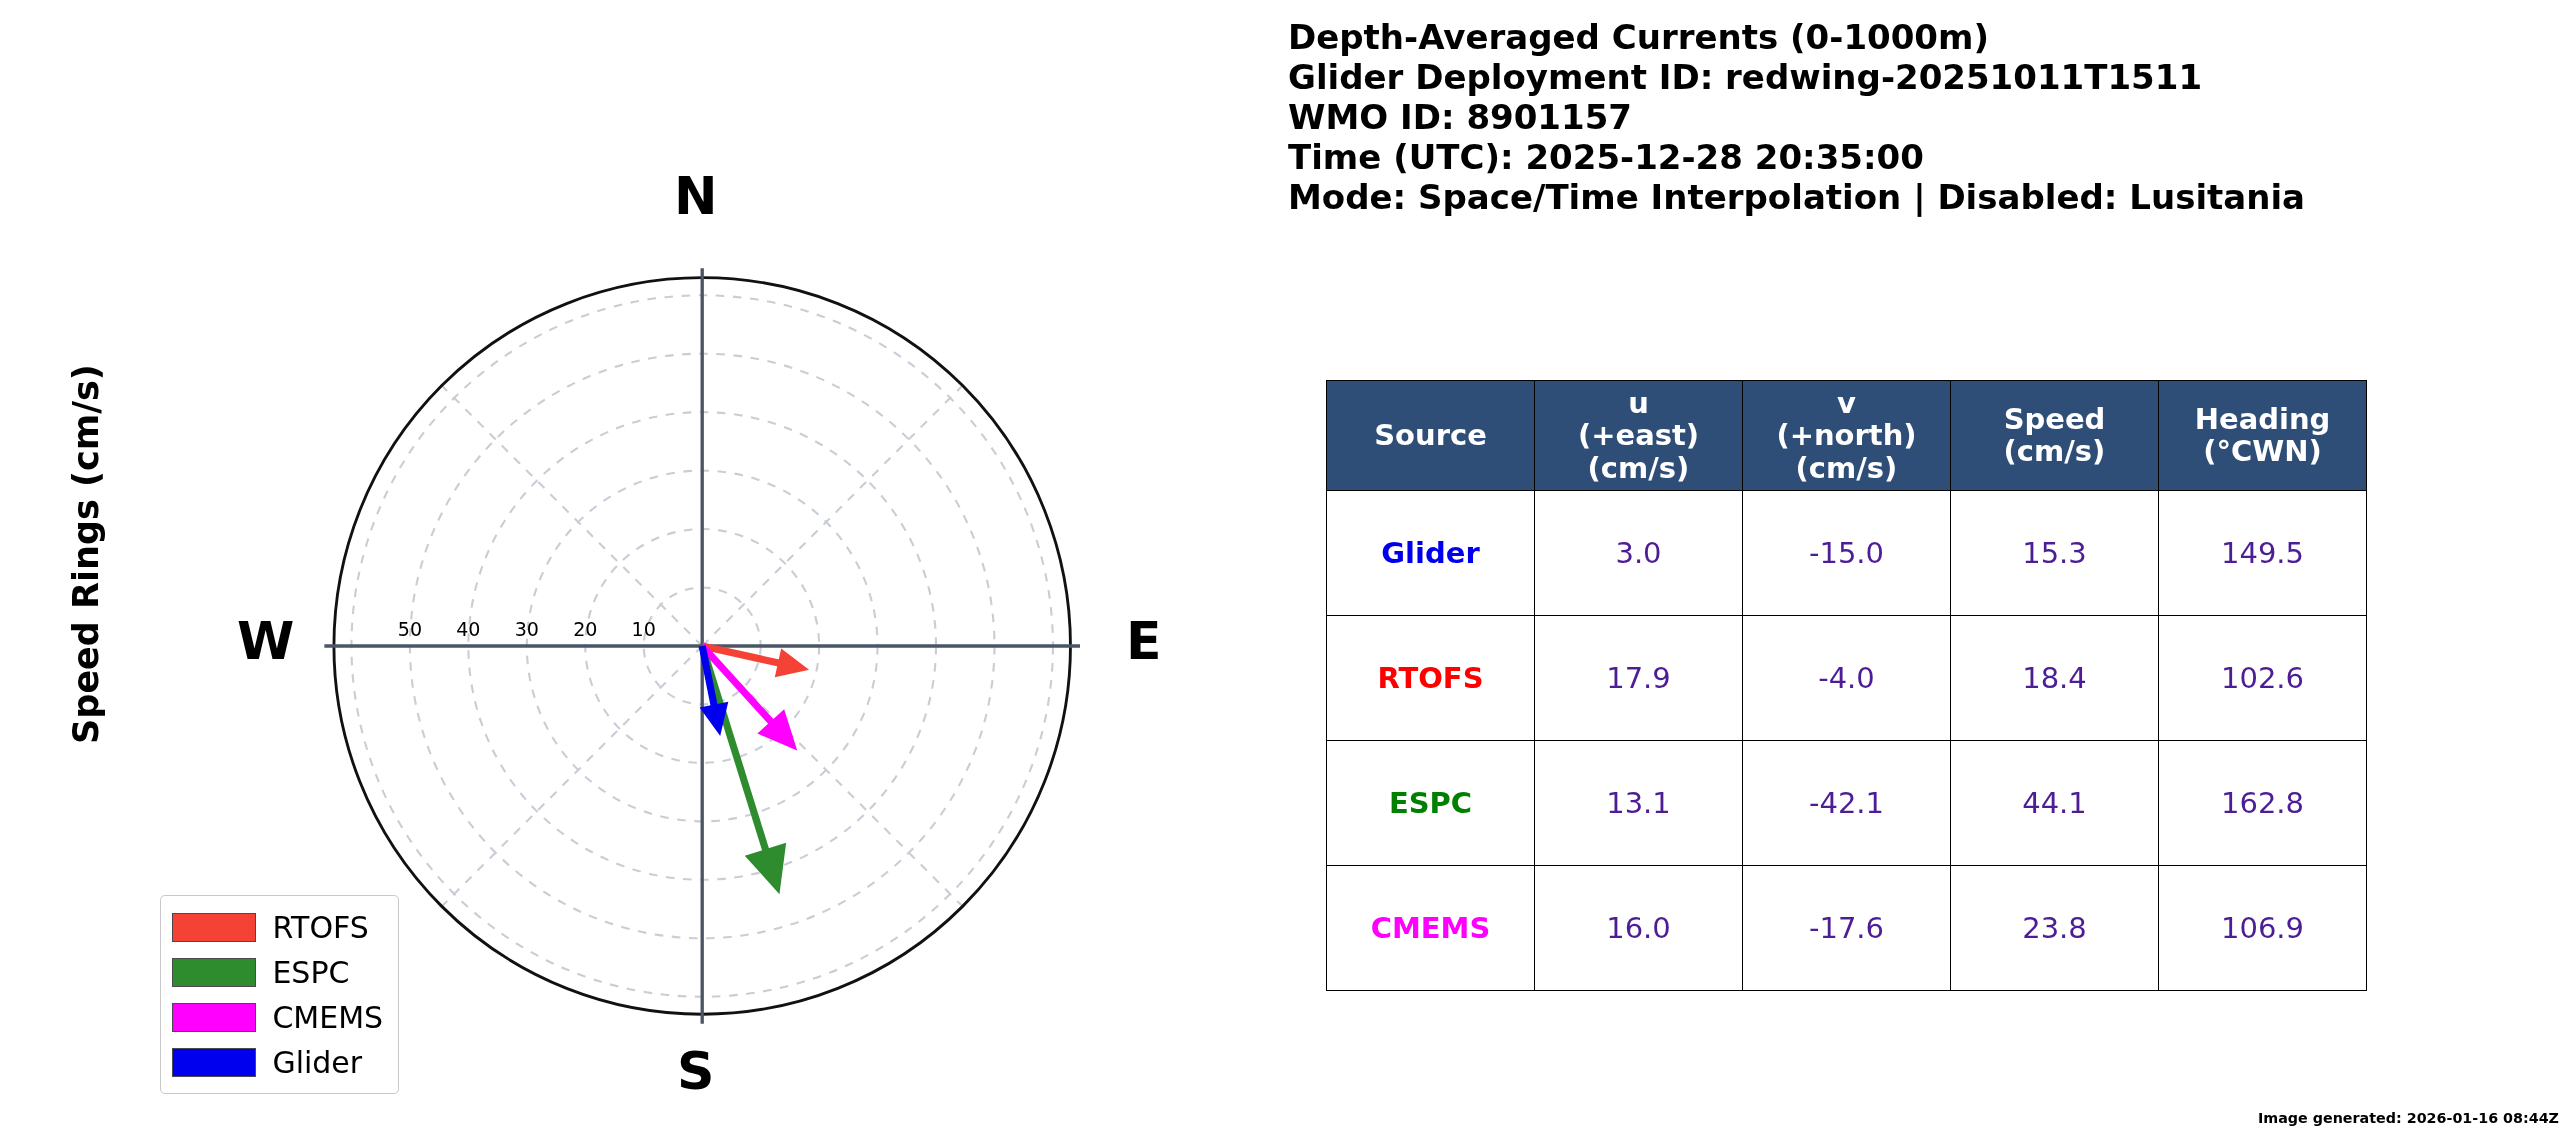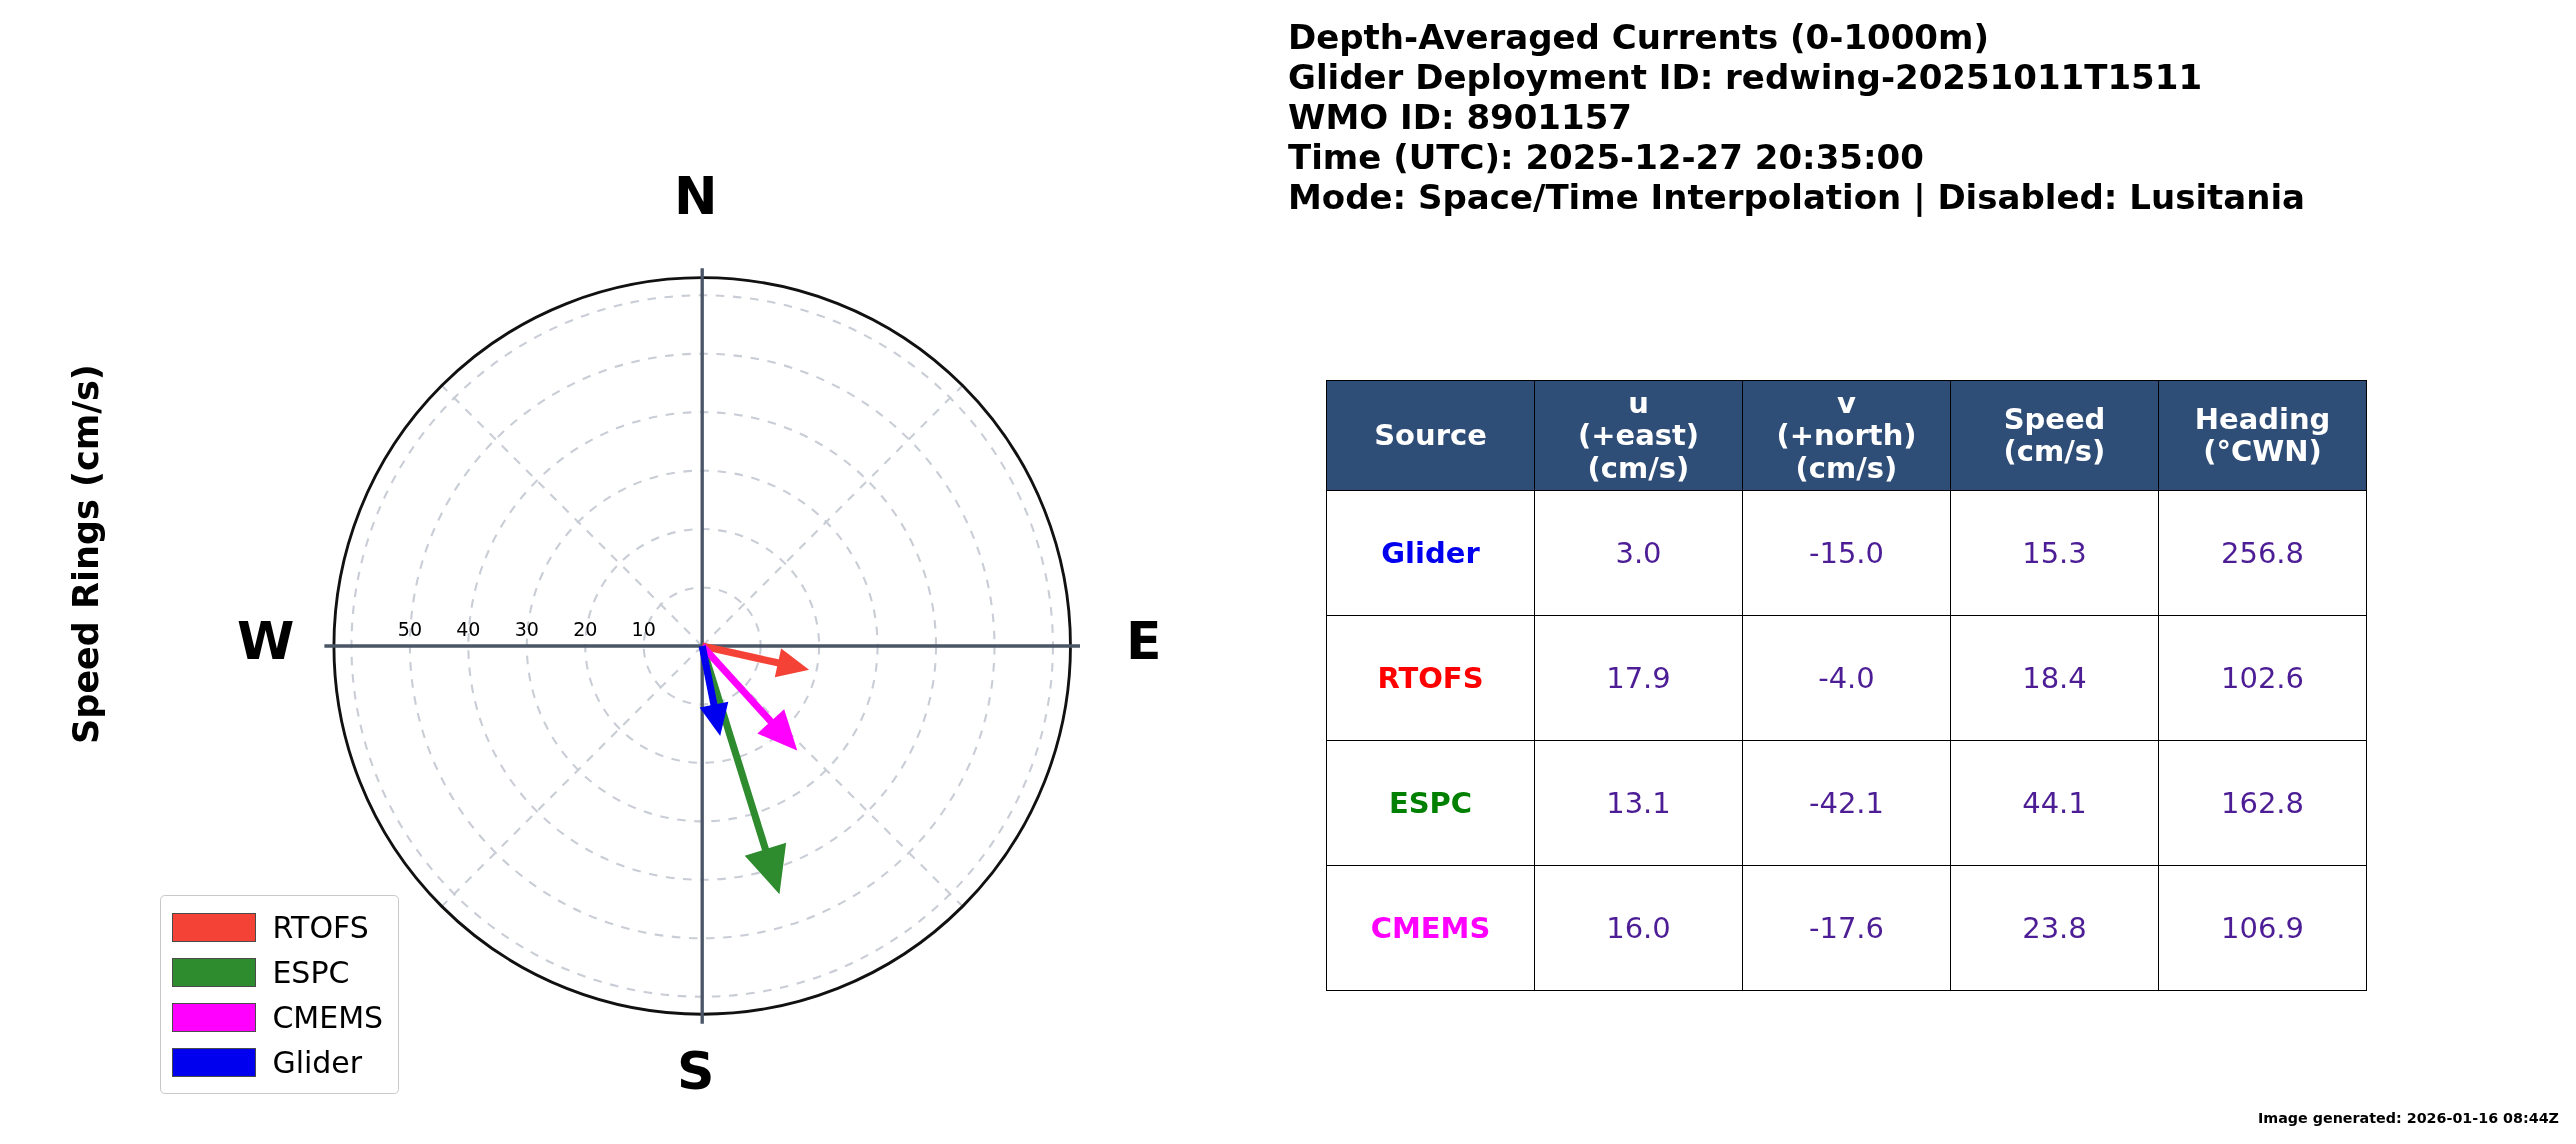--- a/index.html
+++ b/index.html
@@ -163,21 +163,21 @@
         </div>
       </div>
   </div>
 
   <div id="right-panel">
 
     <div id="title-block">
         <div>Depth-Averaged Currents (0-1000m)</div>
         <div>Glider Deployment ID: redwing-20251011T1511</div>
         <div>WMO ID: 8901157</div>
-        <div>Time (UTC): 2025-12-27 20:35:00</div>
+        <div>Time (UTC): 2025-12-28 20:35:00</div>
         <div>Mode: Space/Time Interpolation | Disabled: Lusitania</div>
       </div>
 
     <div id="table-wrap">
       <table class="data">
         <colgroup>
           <col class="c-src">
             <col class="c-u">
             <col class="c-v">
             <col class="c-sp">
@@ -207,21 +207,21 @@
                 <div>(°CWN)</div>
               </th>
             </tr>
         </thead>
         <tbody id="body-rows">
             <tr>
               <td class="src" style="color: rgb(0, 0, 238);">Glider</td>
               <td>3.0</td>
               <td>-15.0</td>
               <td>15.3</td>
-              <td>256.8</td>
+              <td>149.5</td>
             </tr>
             <tr>
               <td class="src" style="color: rgb(255, 0, 0);">RTOFS</td>
               <td>17.9</td>
               <td>-4.0</td>
               <td>18.4</td>
               <td>102.6</td>
             </tr>
             <tr>
               <td class="src" style="color: rgb(0, 128, 0);">ESPC</td>

